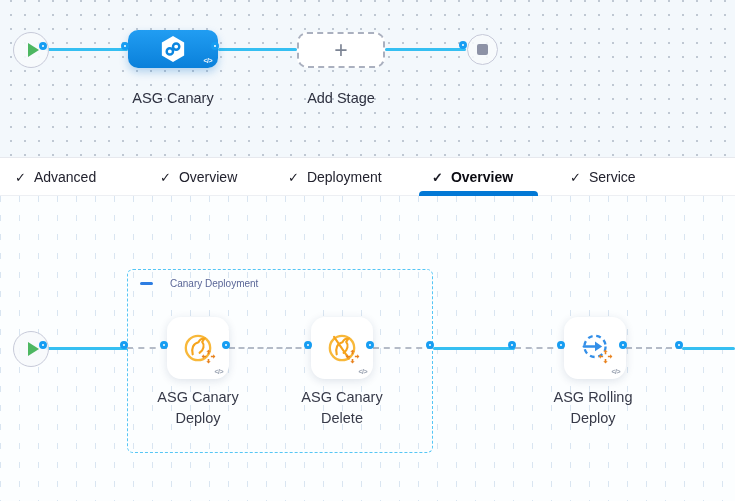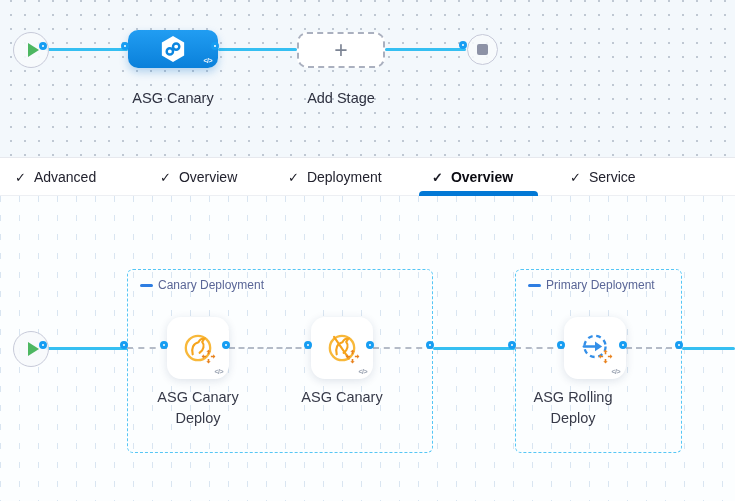--- a/index.html
+++ b/index.html
@@ -59,21 +59,21 @@
     position:absolute; left:0; top:157px; width:735px; height:39px; background:#fff;
     border-top:1px solid #e7e9ee; border-bottom:1px solid #edeff3; z-index:5;
   }
   .tab { position:absolute; top:0; height:38px; display:flex; align-items:center; gap:8px; font-size:14px; color:#22222e; cursor:pointer; }
   .tab .check { font-size:13px; color:#1a1a24; }
   .tab.active { font-weight:bold; color:#0b0b12; }
   .tab-underline { position:absolute; left:419px; top:33px; width:119px; height:5px; background:#0278d5; border-radius:4px 4px 0 0; }
 
   
   .group-box { position:absolute; top:73px; height:184px; border:1.5px dashed #55c6f5; border-radius:6px; z-index:0; }
-  .group-title { position:absolute; top:8px; left:12px; display:flex; align-items:center; gap:5px; font-size:12px; font-weight:500; color:#5a6697; white-space:nowrap; }
+  .group-title { position:absolute; top:8px; left:12px; display:flex; align-items:center; gap:17px; font-size:10px; font-weight:500; color:#5a6697; white-space:nowrap; }
   .group-dash { width:13px; height:3px; background:#2d7de2; border-radius:2px; }
 
   .step-card {
     position:absolute; top:121px; width:62px; height:62px; background:#fff; border-radius:14px;
     box-shadow:0 2px 8px rgba(25,50,90,.13); z-index:2;
     display:flex; align-items:center; justify-content:center; cursor:pointer;
   }
   .move-icon { position:absolute; left:34px; top:32px; width:15px; height:15px; z-index:3; }
   .step-label { position:absolute; top:191px; width:140px; text-align:center; font-size:14.5px; line-height:21px; color:#373a49; z-index:2; }
 </style>
@@ -157,26 +157,20 @@
       <div class="play"></div>
     </div>
 
     <div class="group-box" style="left:127px; width:306px;">
       <div class="group-title">
         <div class="group-dash"></div>
         <span>Canary Deployment</span>
       </div>
     </div>
 
-    <div class="group-box" style="left:515px; width:167px;">
-      <div class="group-title">
-        <div class="group-dash"></div>
-        <span>Primary Deployment</span>
-      </div>
-    </div>
 
     <div class="step-card" style="left:167px;">
       <svg width="36" height="36" viewBox="0 0 34 34">
         <circle cx="17" cy="17" r="11.5" stroke="#f8b83a" stroke-width="2.2" fill="none"></circle>
         <path d="M12 23 C10.5 17.5 12.5 12.5 17.5 11.5 C18.5 9 21 8 23 8 L21 11.2 C23.3 14 22.5 19 18.5 21.5" stroke="#f6a41c" stroke-width="2" fill="none" stroke-linecap="round"></path>
       </svg>
       <svg class="move-icon" viewBox="0 0 24 24" fill="#e8821e">
         <path d="M12 1 L15.5 4.5 H13.3 V8.2 H10.7 V4.5 H8.5 Z M12 23 L8.5 19.5 H10.7 V15.8 H13.3 V19.5 H15.5 Z M1 12 L4.5 8.5 V10.7 H8.2 V13.3 H4.5 V15.5 Z M23 12 L19.5 15.5 V13.3 H15.8 V10.7 H19.5 V8.5 Z"></path>
       </svg>
       <span class="code-chip">&lt;/&gt;</span>
@@ -192,34 +186,35 @@
         <path d="M12 23 C10.5 17.5 12.5 12.5 17.5 11.5 C18.5 9 21 8 23 8 L21 11.2 C23.3 14 22.5 19 18.5 21.5" stroke="#f6a41c" stroke-width="2" fill="none" stroke-linecap="round"></path>
         <line x1="9.5" y1="6.5" x2="23.5" y2="27" stroke="#f6a41c" stroke-width="2" stroke-linecap="round"></line>
       </svg>
       <svg class="move-icon" viewBox="0 0 24 24" fill="#e8821e">
         <path d="M12 1 L15.5 4.5 H13.3 V8.2 H10.7 V4.5 H8.5 Z M12 23 L8.5 19.5 H10.7 V15.8 H13.3 V19.5 H15.5 Z M1 12 L4.5 8.5 V10.7 H8.2 V13.3 H4.5 V15.5 Z M23 12 L19.5 15.5 V13.3 H15.8 V10.7 H19.5 V8.5 Z"></path>
       </svg>
       <span class="code-chip">&lt;/&gt;</span>
     </div>
     <div class="step-label" style="left:272px;">
       <div>ASG Canary</div>
+      <div>Delete</div>
     </div>
 
     <div class="step-card" style="left:564px;">
       <svg width="36" height="36" viewBox="0 0 34 34">
         <circle cx="17" cy="15.5" r="10" stroke="#338fe8" stroke-width="2.2" fill="none" stroke-dasharray="4.5 3.5"></circle>
         <path d="M6.5 15.5 H17.5" stroke="#338fe8" stroke-width="2.4" stroke-linecap="round"></path>
         <polygon points="17,10.9 23.8,15.5 17,20.1" fill="#338fe8"></polygon>
       </svg>
       <svg class="move-icon" viewBox="0 0 24 24" fill="#e8821e">
         <path d="M12 1 L15.5 4.5 H13.3 V8.2 H10.7 V4.5 H8.5 Z M12 23 L8.5 19.5 H10.7 V15.8 H13.3 V19.5 H15.5 Z M1 12 L4.5 8.5 V10.7 H8.2 V13.3 H4.5 V15.5 Z M23 12 L19.5 15.5 V13.3 H15.8 V10.7 H19.5 V8.5 Z"></path>
       </svg>
       <span class="code-chip">&lt;/&gt;</span>
     </div>
-    <div class="step-label" style="left:503px;">
+    <div class="step-label" style="left:523px;">
       <div>ASG Rolling</div>
       <div>Deploy</div>
     </div>
 
     <div class="ring" style="left:39px;  top:145px;"></div>
     <div class="ring" style="left:120px; top:145px;"></div>
     <div class="ring" style="left:160px; top:145px;"></div>
     <div class="ring" style="left:222px; top:145px;"></div>
     <div class="ring" style="left:304px; top:145px;"></div>
     <div class="ring" style="left:366px; top:145px;"></div>

